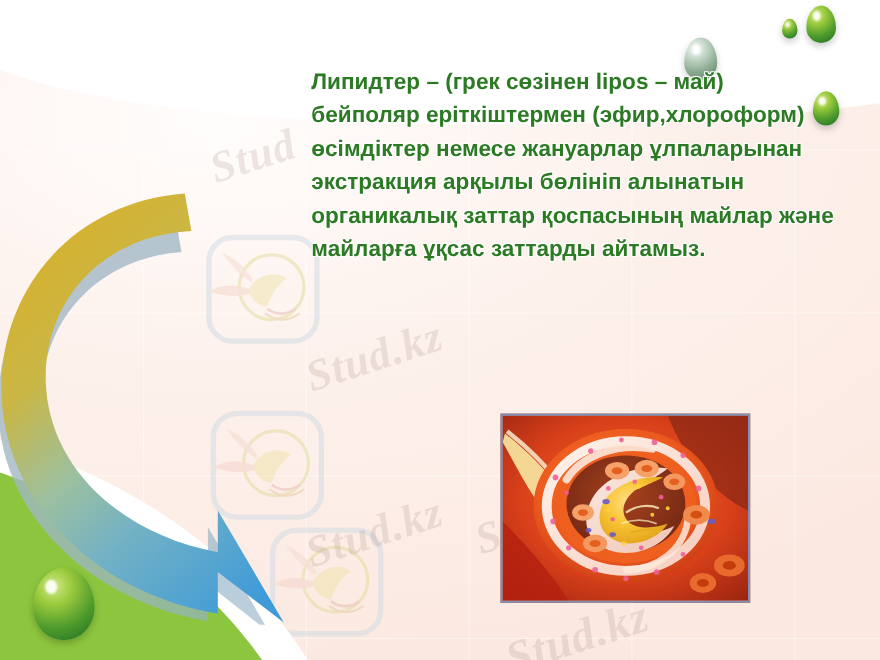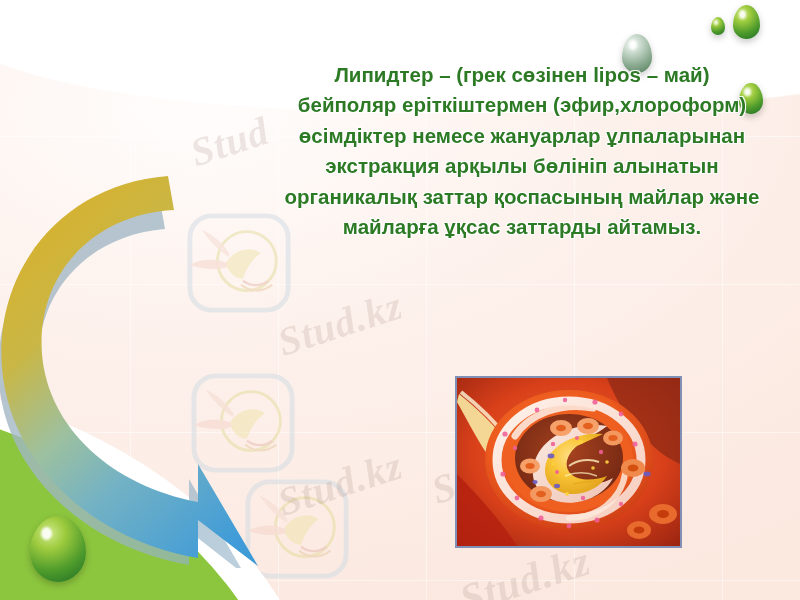--- a/index.html
+++ b/index.html
@@ -111,21 +111,21 @@
     white-space:nowrap;
     transform:rotate(-18deg);
     letter-spacing:1px;
   }
   .wm-logo{width:118px;height:108px;opacity:.5;}
 
   
   .body-text{
     position:absolute;
     left:283px;top:60px;width:478px;
-    text-align:center;
+    text-align:left;
     font-size:20.5px;
     line-height:30.4px;
     font-weight:bold;
     color:#2d7a25;
     text-shadow:
       -1px -1px 0 rgba(255,255,255,.85),
        1px -1px 0 rgba(255,255,255,.85),
       -1px  1px 0 rgba(255,255,255,.85),
        1px  1px 0 rgba(255,255,255,.85),
        0 0 2px rgba(255,255,255,.9);

